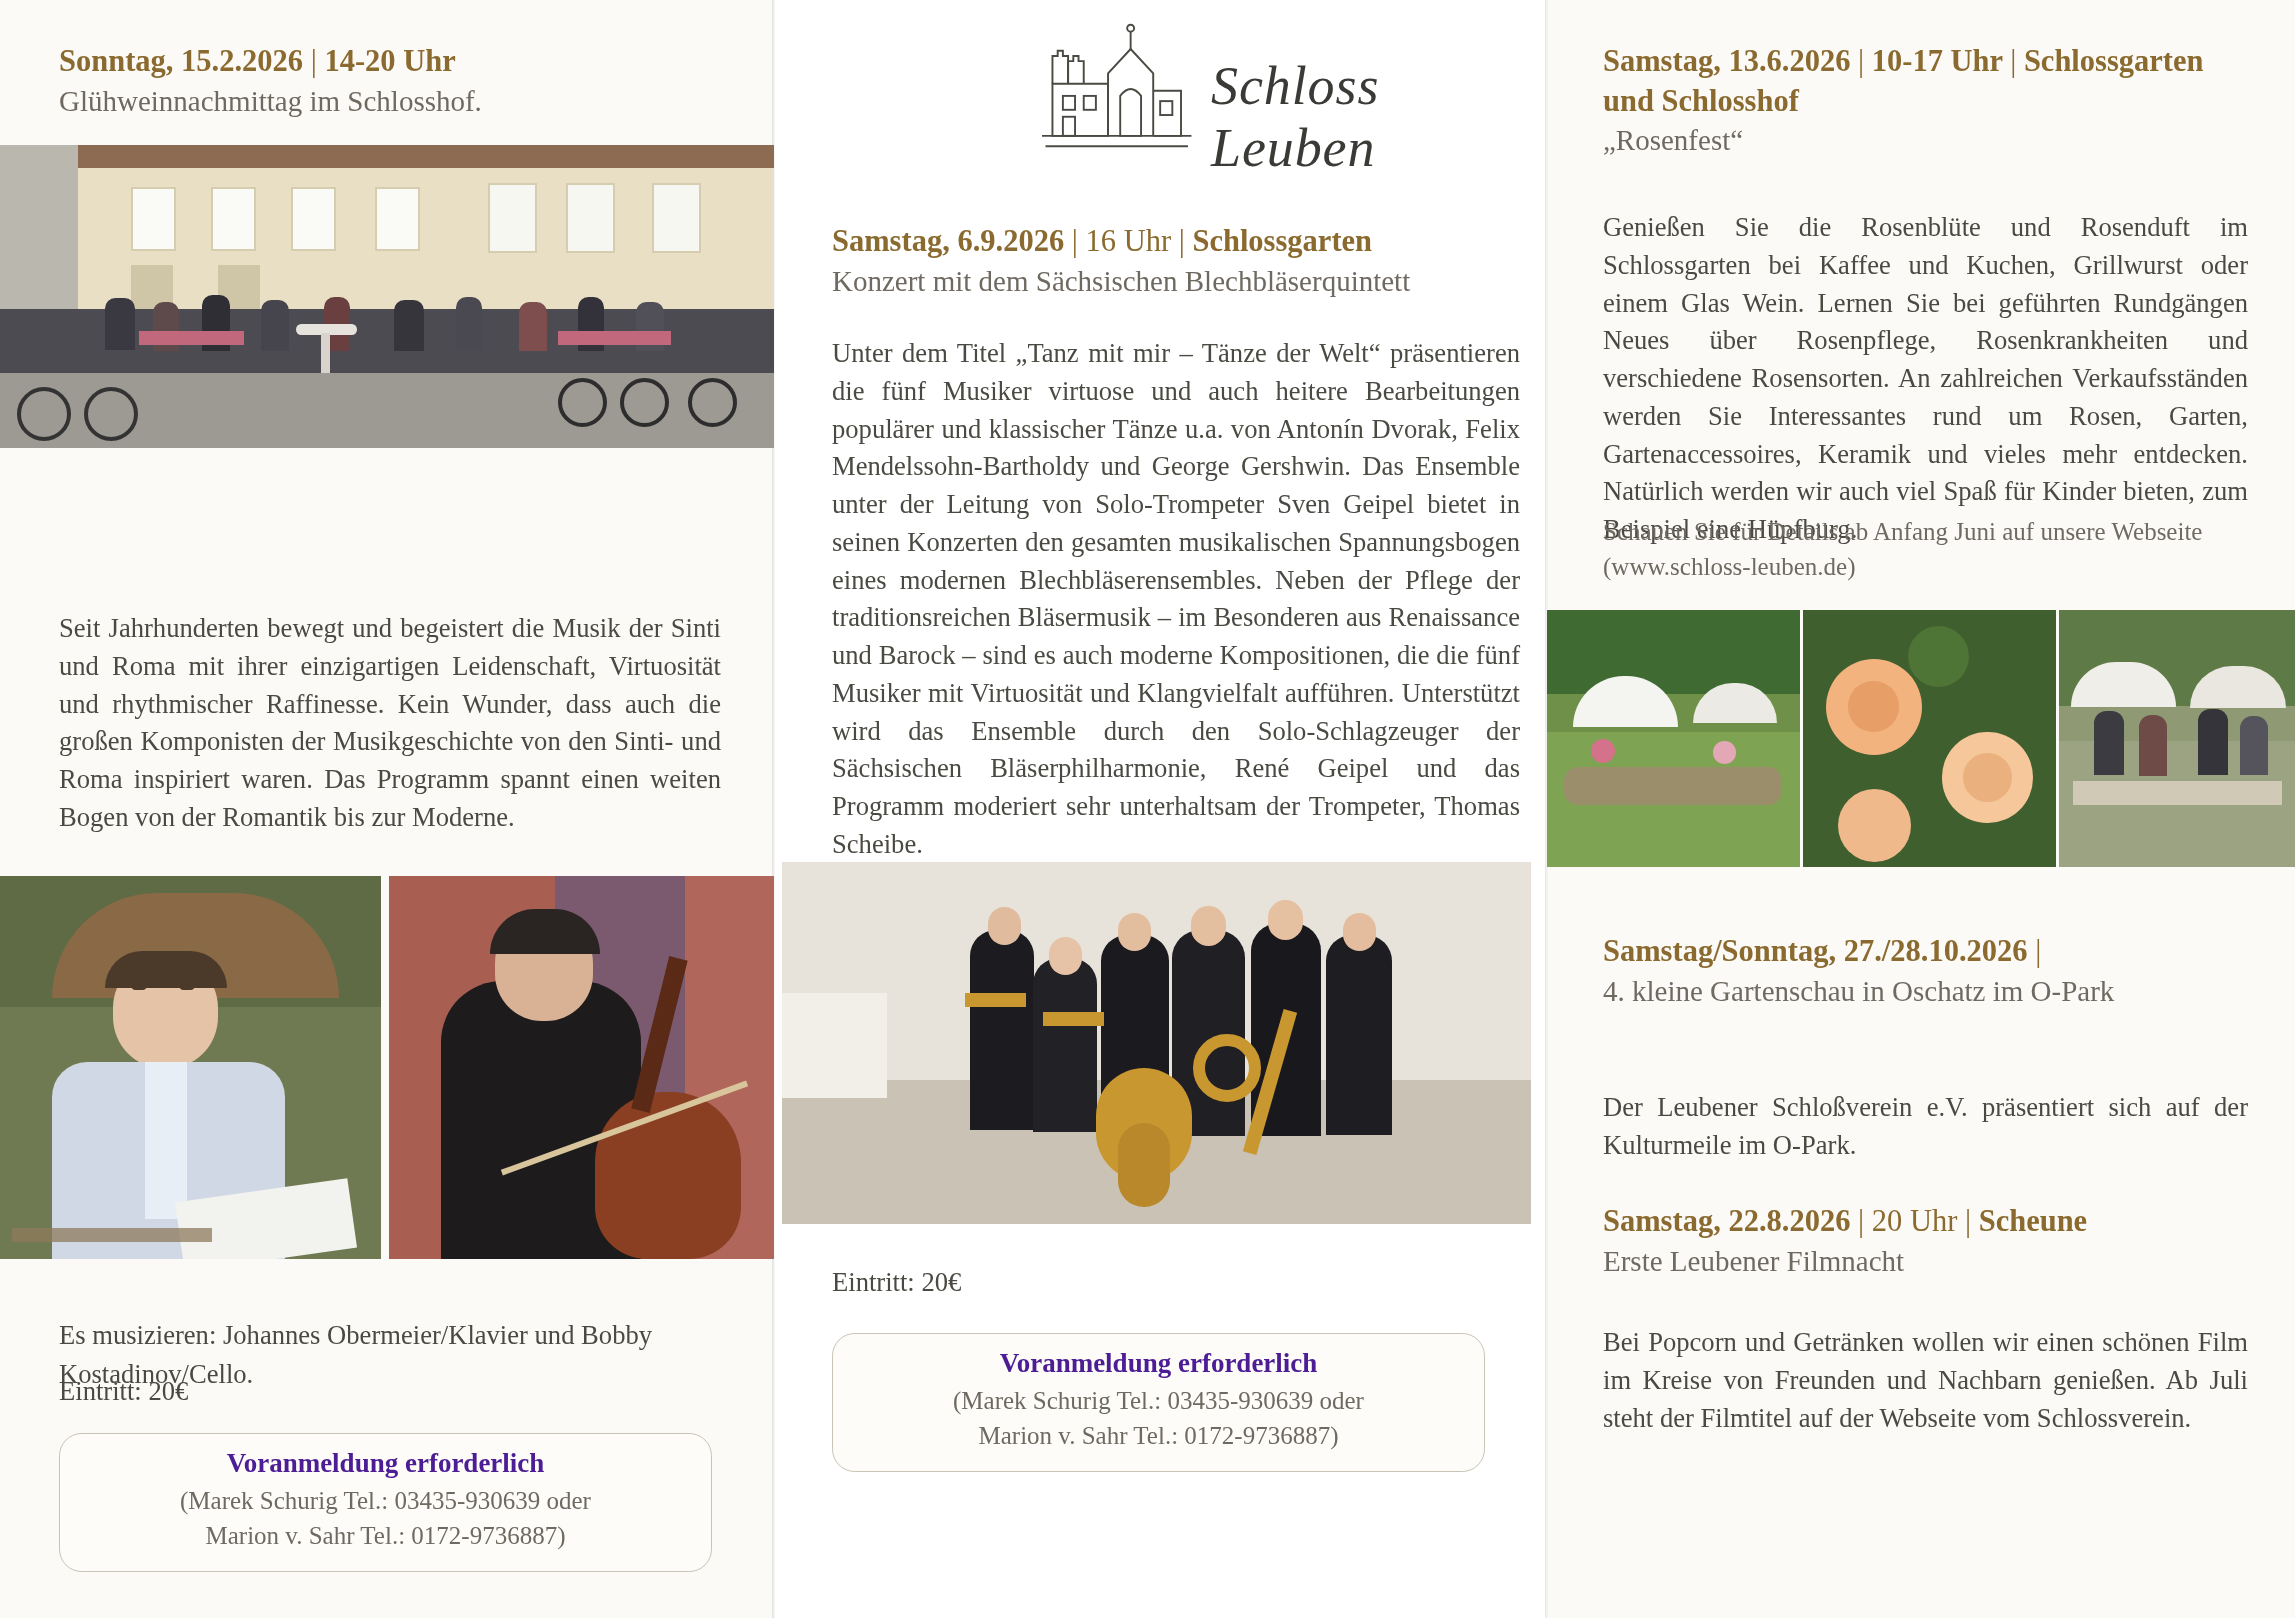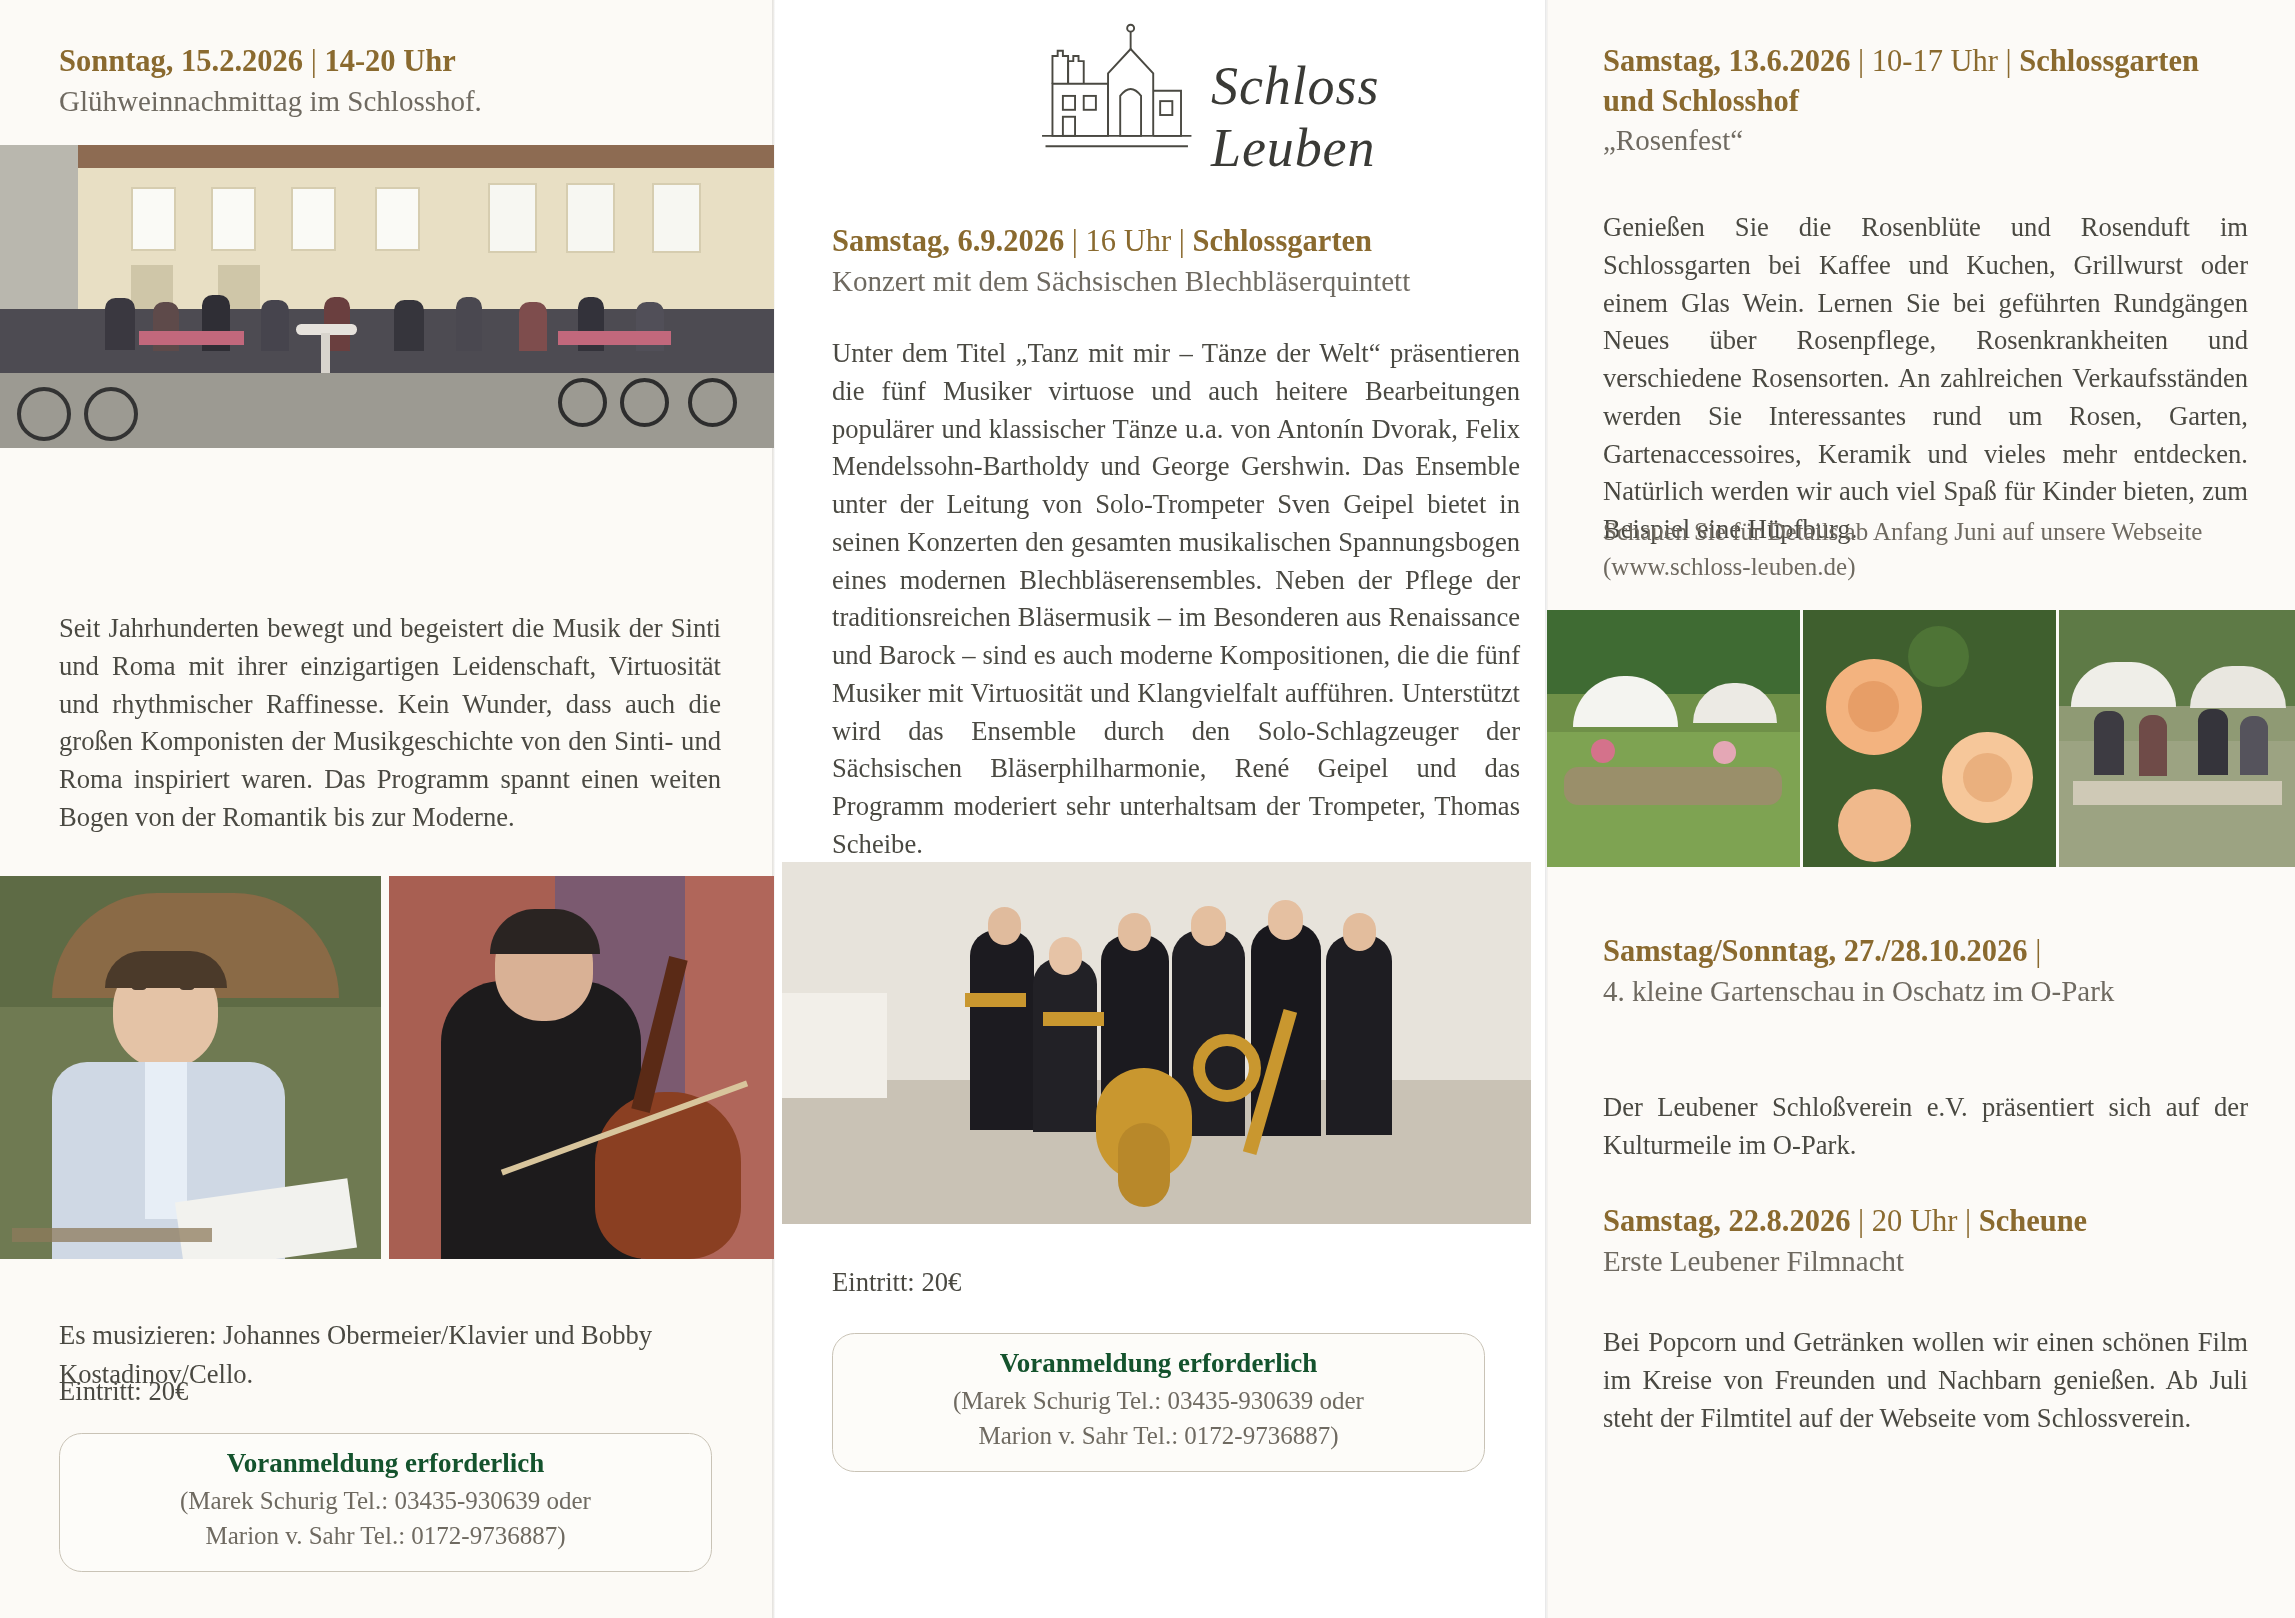--- a/index.html
+++ b/index.html
@@ -75,21 +75,21 @@
     border: 1.7px solid #c9c3b6;
     border-radius: 22.7px;
     padding: 14px 22.7px 17.4px 22.7px;
     text-align: center;
     background: #fdfcf9;
   }
   .reg-title {
     font-family: "Liberation Serif", serif;
     font-weight: bold;
     font-size: 27px;
-    color: #14532d;
+    color: #4c1d95;
     margin-bottom: 5.2px;
   }
   .reg-line {
     font-family: "Liberation Serif", serif;
     font-size: 25px;
     line-height: 1.38;
     color: #6f6a61;
   }
 
   
@@ -292,21 +292,21 @@
   <div class="reg-box" style="position:absolute; left:832px; top:1333px; width:653px;">
     <div class="reg-title">Voranmeldung erforderlich</div>
     <div class="reg-line">(Marek Schurig Tel.: 03435-930639 oder</div>
     <div class="reg-line">Marion v. Sahr Tel.: 0172-9736887)</div>
   </div>
 
   <div style="position:absolute; left:1603px; top:42px; width:645px;">
     <div class="headline">
       <span>Samstag, 13.6.2026</span>
       <span class="sep">|</span>
-      <span style="font-weight:normal;text-align:right;">10-17 Uhr</span>
+      <span style="font-weight:bold;text-align:right;">10-17 Uhr</span>
       <span class="sep">|</span>
       <span>Schlossgarten und Schlosshof</span>
     </div>
     <div class="sub">„Rosenfest“</div>
   </div>
 
   <div class="body" style="position:absolute; left:1603px; top:209px; width:645px;">Genießen Sie die Rosenblüte und Rosenduft im Schlossgarten bei Kaffee und Kuchen, Grillwurst oder einem Glas Wein. Lernen Sie bei geführten Rundgängen Neues über Rosenpflege, Rosenkrankheiten und verschiedene Rosensorten. An zahlreichen Verkaufsständen werden Sie Interessantes rund um Rosen, Garten, Gartenaccessoires, Keramik und vieles mehr entdecken. Natürlich werden wir auch viel Spaß für Kinder bieten, zum Beispiel eine Hüpfburg.</div>
 
   <div class="note" style="position:absolute; left:1603px; top:514px; width:645px;">Schauen Sie für Details ab Anfang Juni auf unsere Webseite (www.schloss-leuben.de)</div>
 

